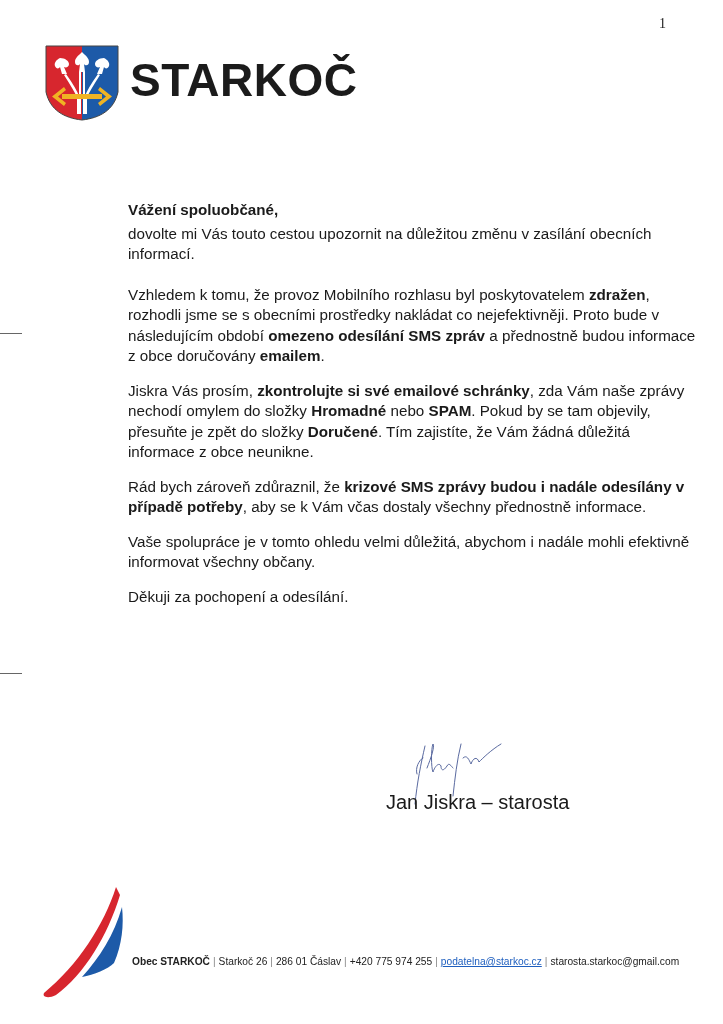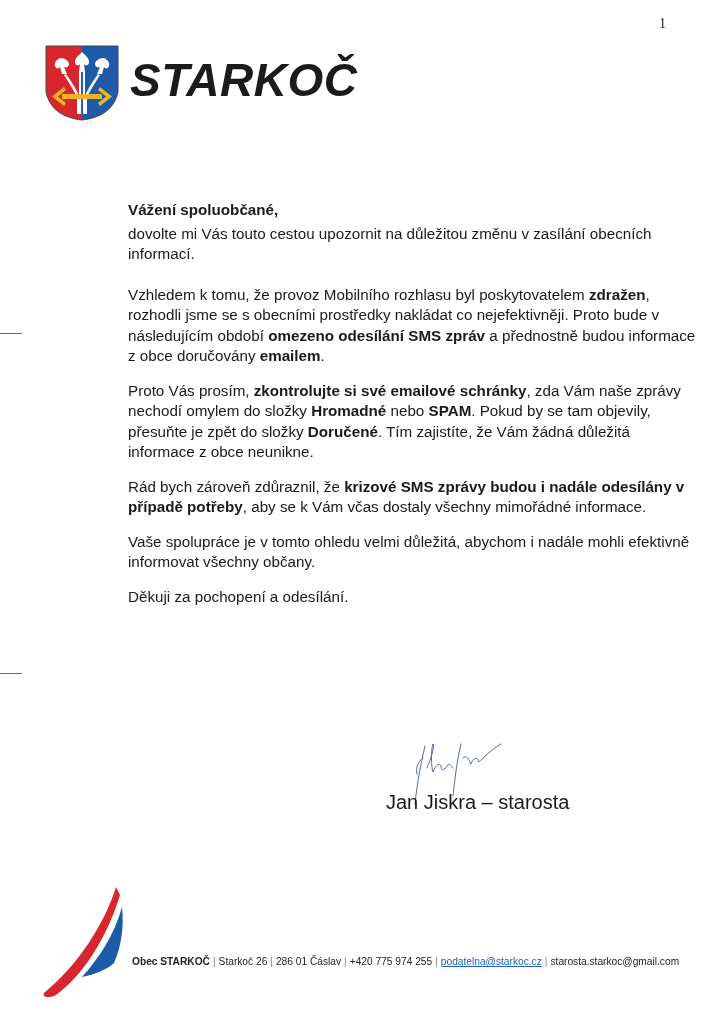--- a/index.html
+++ b/index.html
@@ -1,19 +1,19 @@
 <!DOCTYPE html>
 <html><head>
   <meta charset="utf-8">
   <style>
     html, body { margin: 0; padding: 0; background: #ffffff; }
     body { width: 723px; height: 1024px; position: relative; overflow: hidden;
            font-family: "Liberation Sans", "DejaVu Sans", sans-serif; color: #1a1a1a; }
     .page-number { position: absolute; left: 659px; top: 16px; font-family: "Liberation Serif", serif; font-size: 14px; color: #222; }
-    .header-logo { position: absolute; left: 44px; top: 44px; width: 300px; height: 78px; font-style: italic; }
+    .header-logo { position: absolute; left: 44px; top: 44px; width: 300px; height: 78px; }
     .crest { position: absolute; left: 0; top: 0; width: 76px; height: 78px; }
     .brand { position: absolute; left: 86px; top: 6px; font-family: "Liberation Sans", sans-serif; font-weight: bold;
              font-size: 46px; letter-spacing: 0.5px; color: #1b1b1b; line-height: 60px; }
     .fold-mark { position: absolute; left: 0; width: 22px; height: 1px; background: #666; }
     .letter { position: absolute; left: 128px; top: 200px; width: 570px; font-size: 15.2px; line-height: 20.5px; }
     .letter p { margin: 0 0 14px 0; }
     .letter p.greeting { font-weight: bold; margin-bottom: 3px; }
     .letter p.gap { margin-top: 20px; }
     .letter b { font-weight: bold; }
     .signature { position: absolute; left: 385px; top: 738px; width: 160px; height: 70px; }
@@ -53,22 +53,22 @@
   <div class="brand">STARKOČ</div>
 </div>
 
 <div class="fold-mark" style="top:333px;"></div>
 <div class="fold-mark" style="top:673px;"></div>
 
 <div class="letter">
   <p class="greeting">Vážení spoluobčané,</p>
   <p><span>dovolte mi Vás touto cestou upozornit na důležitou změnu v zasílání obecních informací.</span></p>
   <p class="gap"><span>Vzhledem k tomu, že provoz Mobilního rozhlasu byl poskytovatelem </span><b>zdražen</b><span>, rozhodli jsme se s obecními prostředky nakládat co nejefektivněji. Proto bude v následujícím období </span><b>omezeno odesílání SMS zpráv</b><span> a přednostně budou informace z obce doručovány </span><b>emailem</b><span>.</span></p>
-  <p><span>Proto Vás prosím, </span><b>zkontrolujte si své emailové schránky</b><span>, zda Vám naše zprávy nechodí omylem do složky </span><b>Hromadné</b><span> nebo </span><b>SPAM</b><span>. Pokud by se tam objevily, přesuňte je zpět do složky </span><b>Doručené</b><span>. Tím zajistíte, že Vám žádná důležitá informace z obce neunikne.</span></p>
-  <p><span>Rád bych zároveň zdůraznil, že </span><b>krizové SMS zprávy budou i nadále odesílány v případě potřeby</b><span>, aby se k Vám včas dostaly všechny mimořádné informace.</span></p>
+  <p><span>Jiskra Vás prosím, </span><b>zkontrolujte si své emailové schránky</b><span>, zda Vám naše zprávy nechodí omylem do složky </span><b>Hromadné</b><span> nebo </span><b>SPAM</b><span>. Pokud by se tam objevily, přesuňte je zpět do složky </span><b>Doručené</b><span>. Tím zajistíte, že Vám žádná důležitá informace z obce neunikne.</span></p>
+  <p><span>Rád bych zároveň zdůraznil, že </span><b>krizové SMS zprávy budou i nadále odesílány v případě potřeby</b><span>, aby se k Vám včas dostaly všechny přednostně informace.</span></p>
   <p><span>Vaše spolupráce je v tomto ohledu velmi důležitá, abychom i nadále mohli efektivně informovat všechny občany.</span></p>
   <p><span>Děkuji za pochopení a odesílání.</span></p>
 </div>
 
 <div class="signature">
   <svg class="sig-scribble" viewBox="0 0 130 70">
     <path d="M30 8 C26 25 22 45 20 66 M28 20 C24 22 20 30 22 36 M32 30 C36 20 40 8 38 6 C36 10 36 30 38 34 C40 28 44 24 46 28 C46 32 48 34 52 28 C54 24 56 28 58 30 M66 6 C62 22 60 40 58 58 M68 20 C72 16 74 22 76 26 C78 20 82 18 84 24 C88 20 96 12 106 6" fill="none" stroke="#5a6aa0" stroke-width="1" stroke-linecap="round"></path>
   </svg>
 </div>
 <div class="signer">Jan Jiskra – starosta</div>

